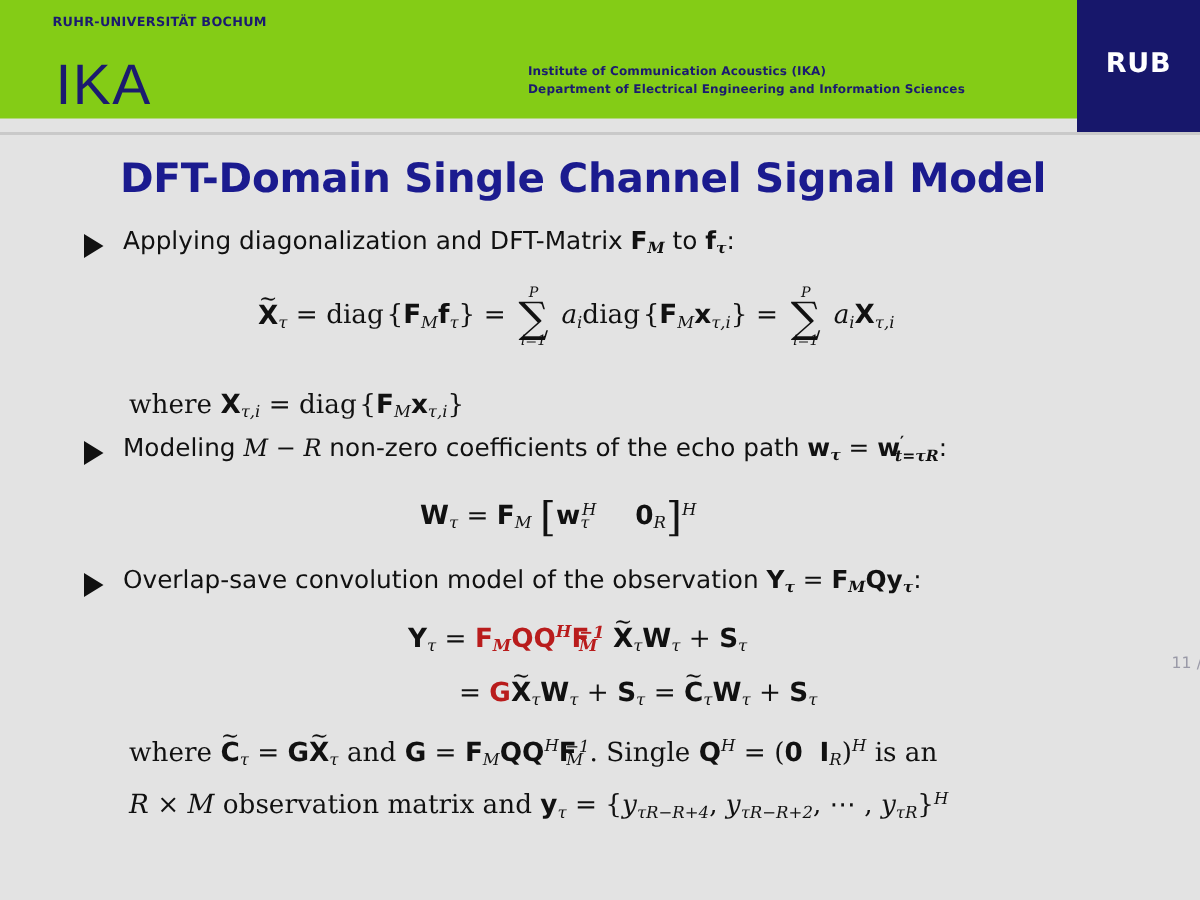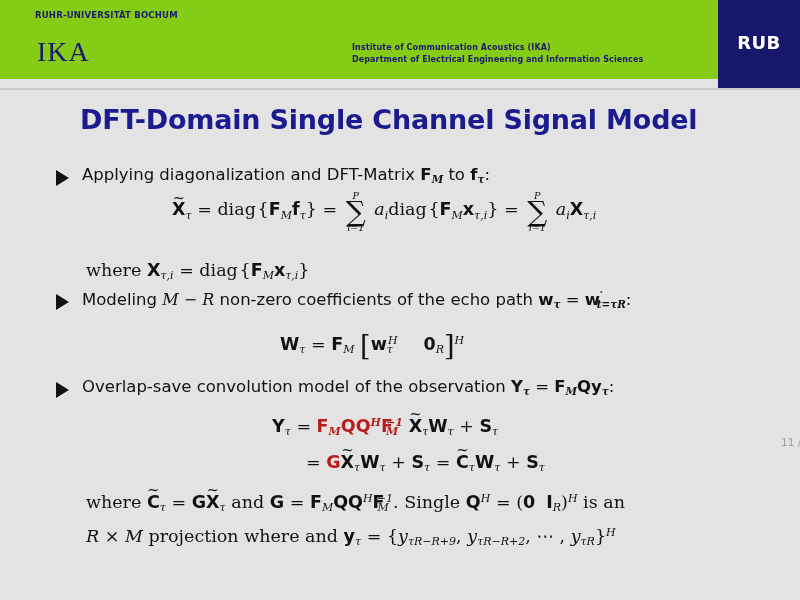--- a/index.html
+++ b/index.html
@@ -29,22 +29,22 @@
     font-family: "DejaVu Sans", sans-serif;
     font-size: 8.5px;
     font-weight: bold;
     letter-spacing: 0.2px;
     color: #1b1b6f;
     white-space: nowrap;
   }
   .ika-logo {
     position: absolute;
     left: 37px; top: 38px;
-    font-family: Liberation Serif, serif;
-    font-size: 28px;
+    font-family: Liberation Sans, sans-serif;
+    font-size: 38px;
     font-weight: 400;
     color: #1b1b6f;
     letter-spacing: 1px;
     line-height: 1;
   }
   .dept-block {
     position: absolute;
     left: 352px; top: 42px;
     font-family: "DejaVu Sans", sans-serif;
     font-size: 8px;
@@ -210,21 +210,21 @@
   <div class="rub-box">
     <span>RUB</span>
   </div>
 </div>
 <div class="header-rule"></div>
 
 <div class="slide">
 
   <div class="slide-title">DFT-Domain Single Channel Signal Model</div>
 
-  <div class="bullet-row" style="left:12px; top:76px;">
+  <div class="bullet-row" style="left:12px; top:62px;">
     <div class="tri"></div>
     <div class="btext">
       <span>Applying diagonalization and DFT-Matrix</span>
       <span class="mb">F<sub class="mi">M</sub></span>
       <span>to</span>
       <span class="mb">f<sub class="mi">τ</sub></span><span>:</span>
     </div>
   </div>
 
   <div class="math eq" style="left:128px; top:100px;">
@@ -311,20 +311,20 @@
     <span class="mb">F</span><sub class="mi">M</sub><span class="mb">QQ</span><sup class="mi">H</sup><span class="mb">F</span><sub class="mi" style="margin-left:-7px">M</sub><sup class="mi" style="margin-left:-12px">−1</sup><span class="op">.</span>
     <span class="op">Single</span>
     <span class="mb">Q</span><sup class="mi">H</sup>
     <span class="op"> = </span>
     <span class="op">(</span><span class="mb">0</span>&nbsp;&nbsp;<span class="mb">I</span><sub class="mi">R</sub><span class="op">)</span><sup class="mi">H</sup>
     <span class="op">is an</span>
   </div>
 
   <div class="math eq" style="left:42px; top:436px;">
     <span class="mi">R</span> <span class="op">×</span> <span class="mi">M</span>
-    <span class="op">projection where and</span>
+    <span class="op">observation matrix and</span>
     <span class="mb">y</span><sub class="mi">τ</sub>
     <span class="op"> = </span>
-    <span class="op">{</span><span class="mi">y</span><sub class="mi">τR−R+9</sub><span class="op">, </span><span class="mi">y</span><sub class="mi">τR−R+2</sub><span class="op">, ⋯ , </span><span class="mi">y</span><sub class="mi">τR</sub><span class="op">}</span><sup class="mi">H</sup>
+    <span class="op">{</span><span class="mi">y</span><sub class="mi">τR−R+4</sub><span class="op">, </span><span class="mi">y</span><sub class="mi">τR−R+2</sub><span class="op">, ⋯ , </span><span class="mi">y</span><sub class="mi">τR</sub><span class="op">}</span><sup class="mi">H</sup>
   </div>
 
   <div class="page-num">11 / 23</div>
 </div>
 
 </body></html>

